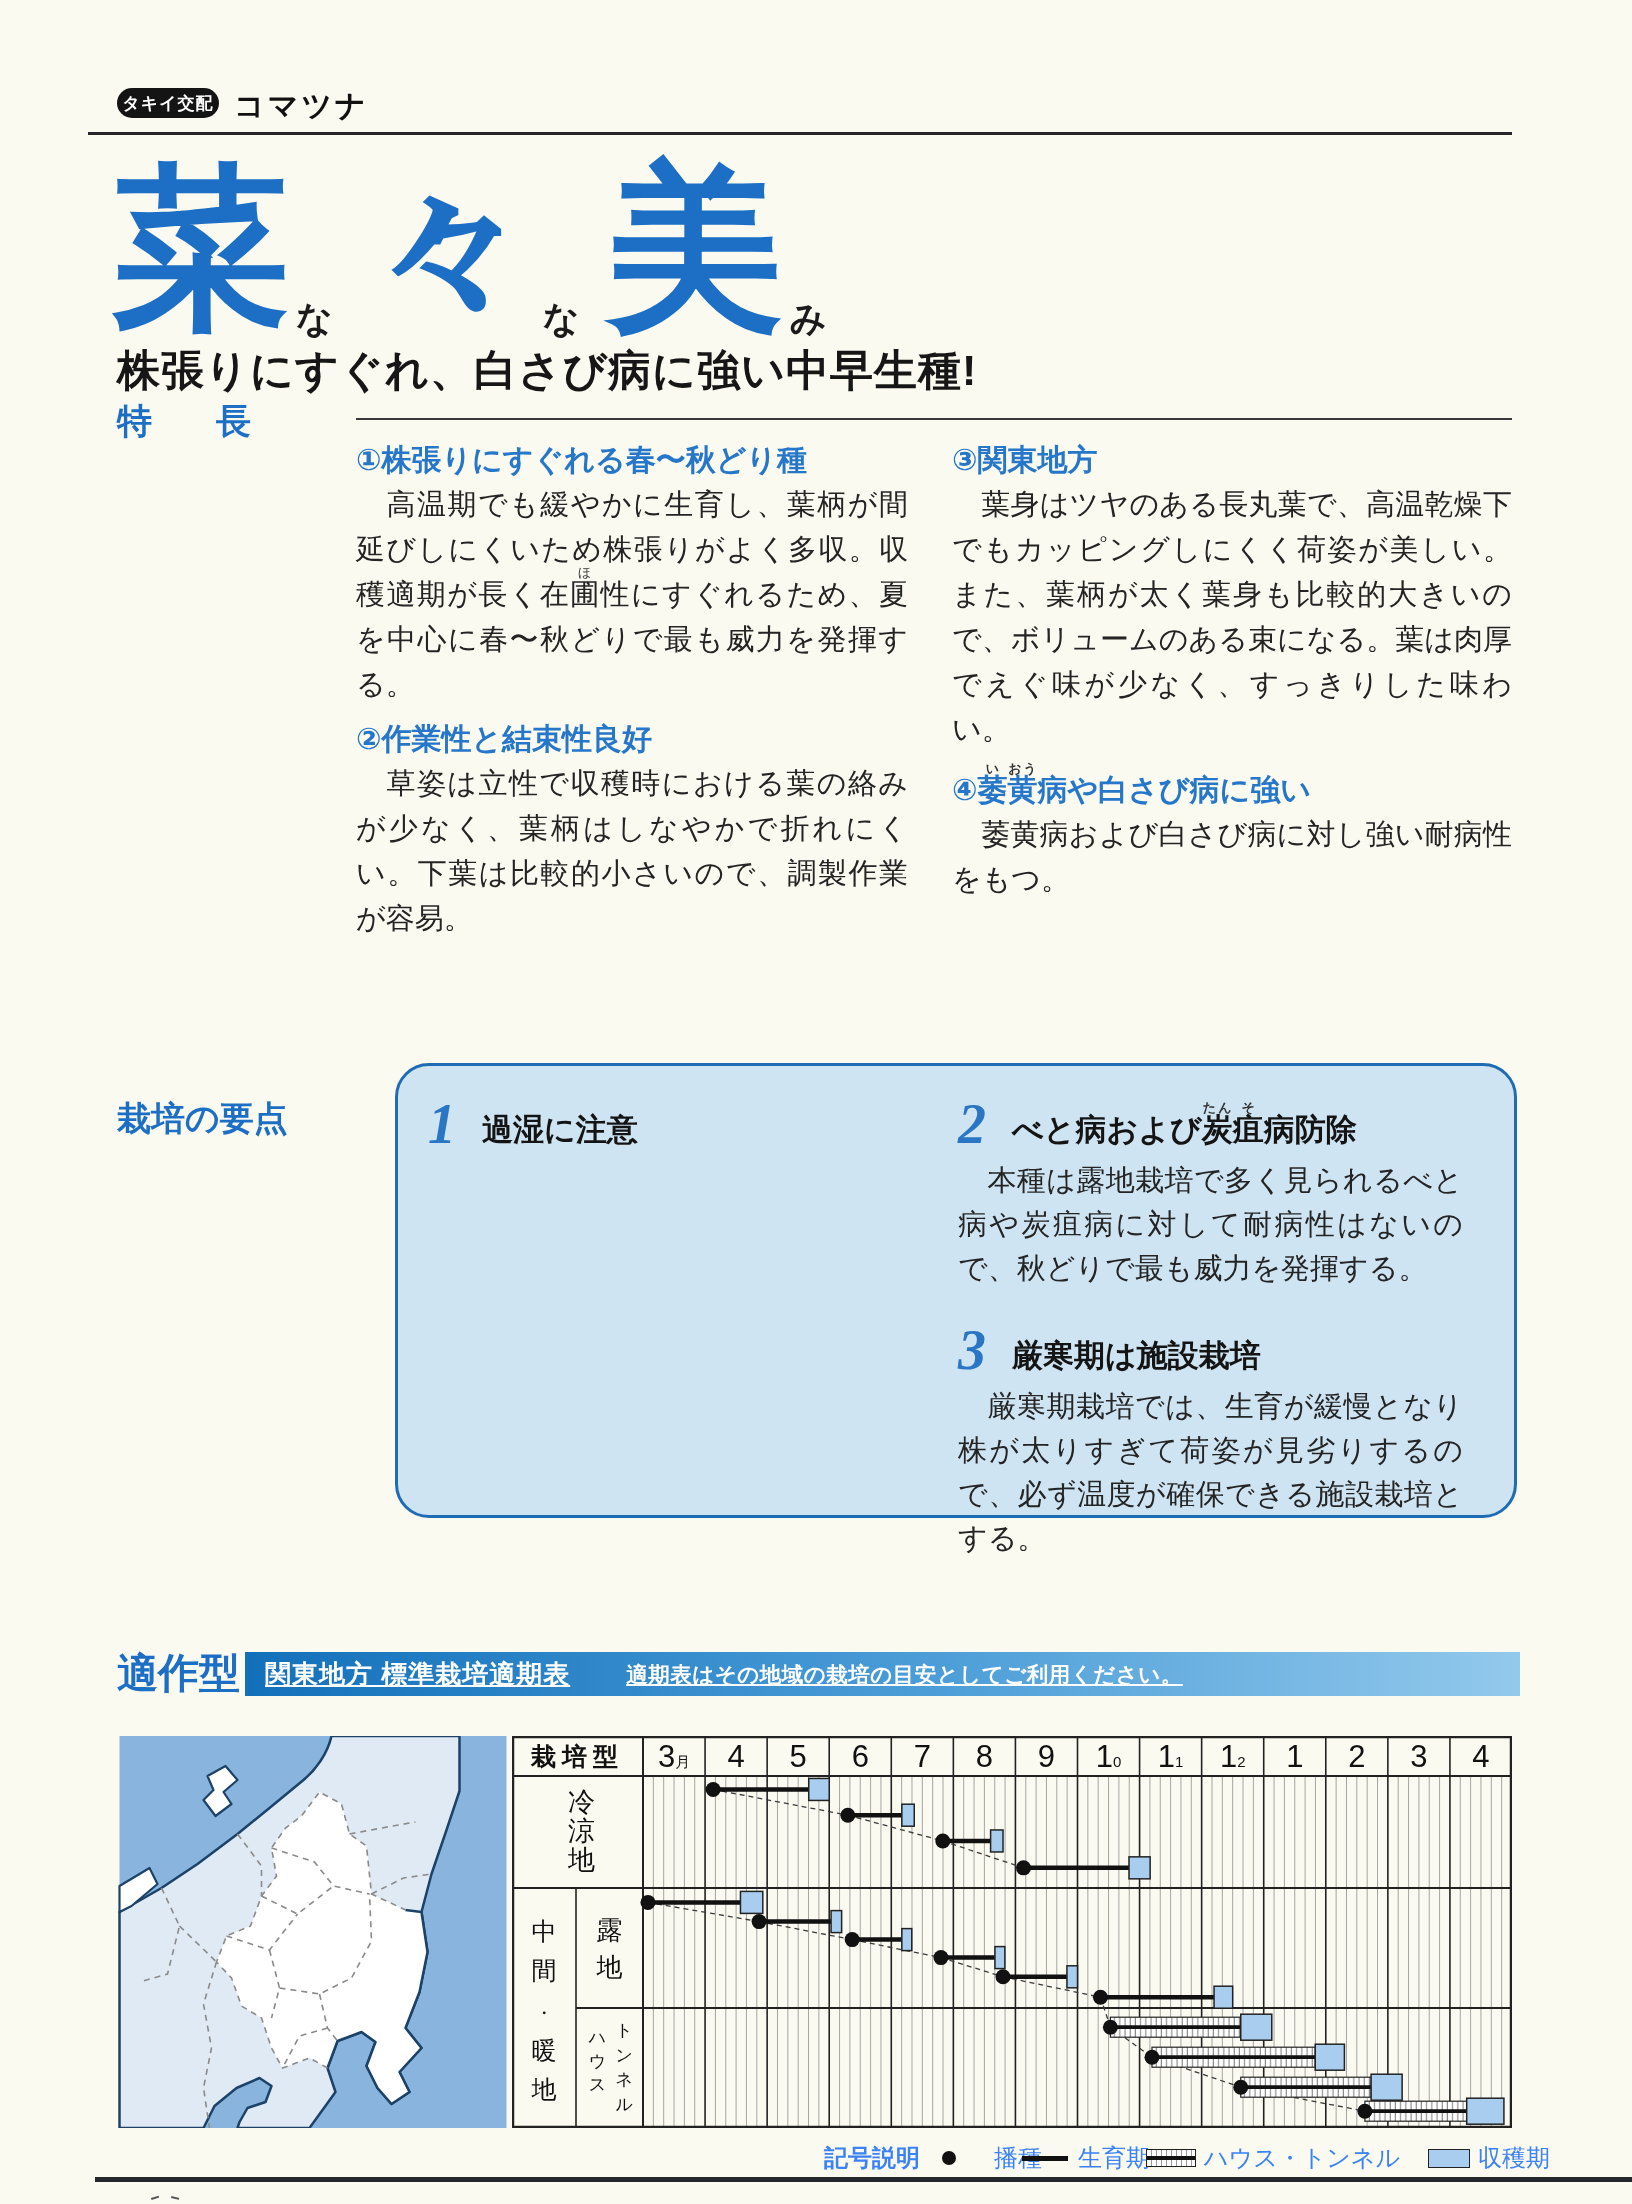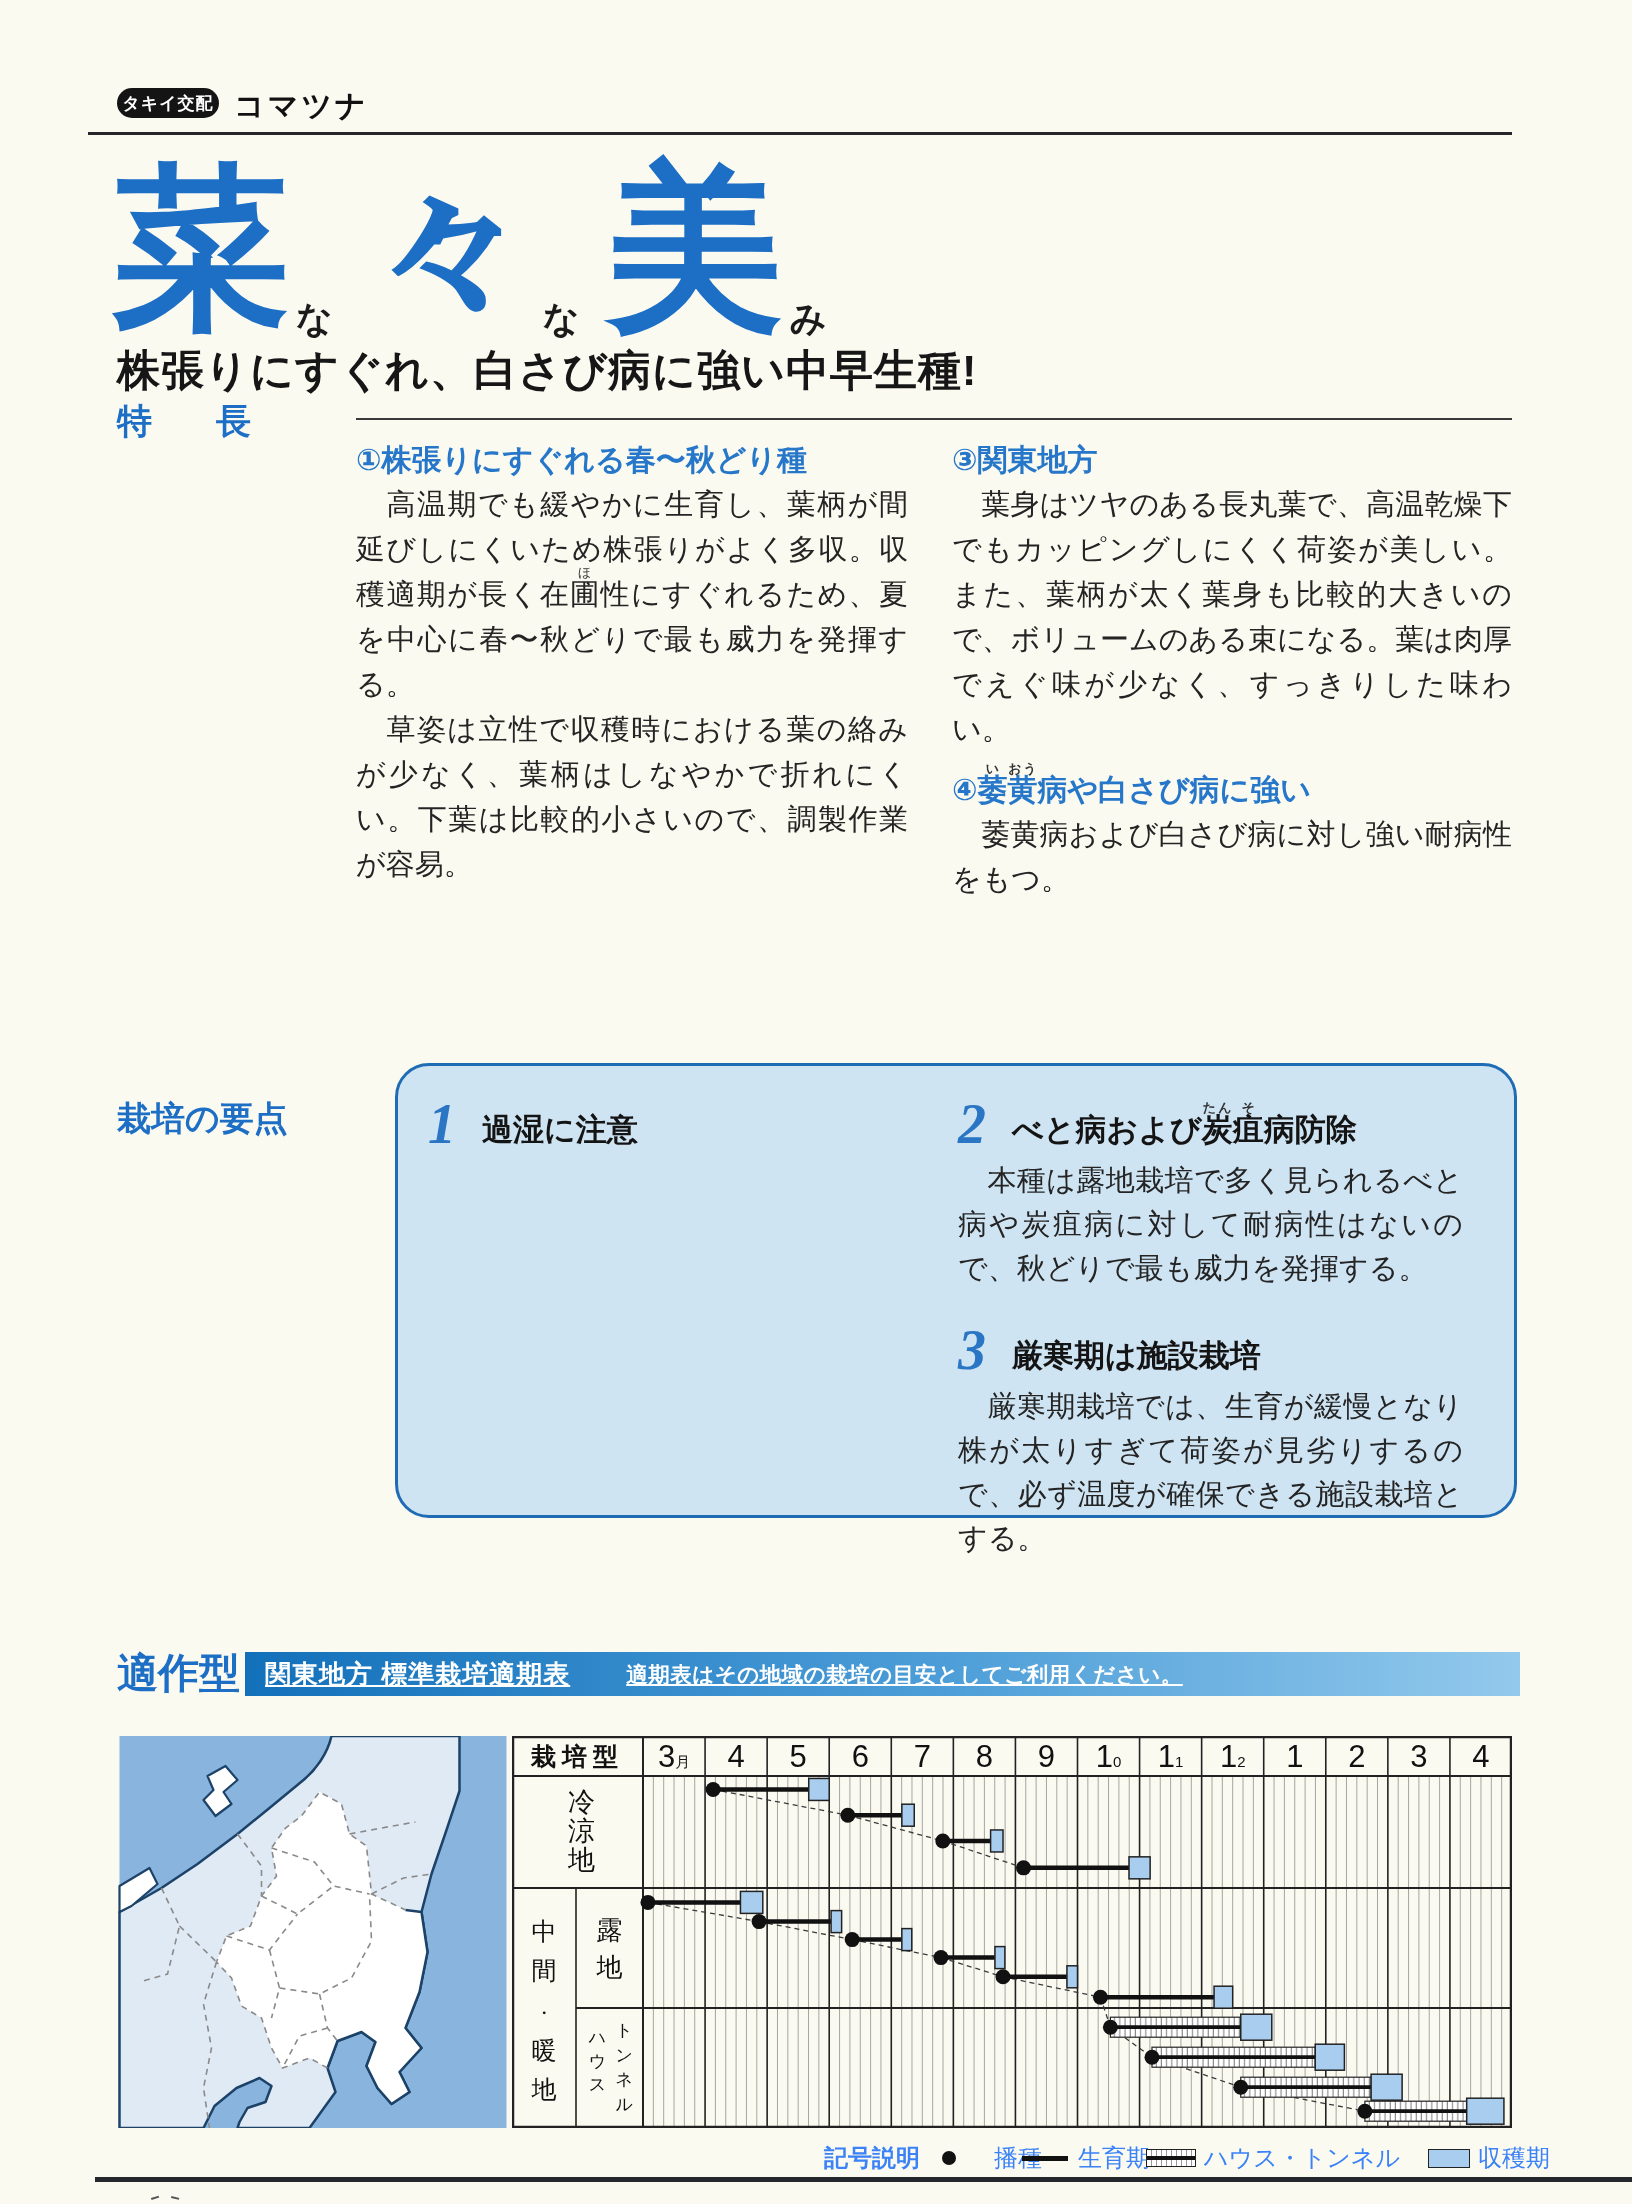--- a/index.html
+++ b/index.html
@@ -91,20 +91,23 @@
   <div class="abs subtitle">株張りにすぐれ、白さび病に強い中早生種!</div>
 
   <div class="abs sec-label tokucho">特長</div>
   <div class="abs sec-line"></div>
 
   <div class="abs feat-col feat-col-left">
     <div class="feat-h">
       <span>①</span><span>株張りにすぐれる春〜秋どり種</span>
     </div>
     <div>　高温期でも緩やかに生育し、葉柄が間延びしにくいため株張りがよく多収。収穫適期が長く在<ruby>圃<rt>ほ</rt></ruby>性にすぐれるため、夏を中心に春〜秋どりで最も威力を発揮する。</div>
+    <div class="feat-h">
+      <span>②</span><span>作業性と結束性良好</span>
+    </div>
     <div>　草姿は立性で収穫時における葉の絡みが少なく、葉柄はしなやかで折れにくい。下葉は比較的小さいので、調製作業が容易。</div>
   </div>
 
   <div class="abs feat-col feat-col-right">
     <div class="feat-h">
       <span>③</span><span>関東地方</span>
     </div>
     <div>　葉身はツヤのある長丸葉で、高温乾燥下でもカッピングしにくく荷姿が美しい。また、葉柄が太く葉身も比較的大きいので、ボリュームのある束になる。葉は肉厚でえぐ味が少なく、すっきりした味わい。</div>
     <div class="feat-h">
       <span>④</span><span><ruby>萎<rt>い</rt></ruby><ruby>黄<rt>おう</rt></ruby>病や白さび病に強い</span>

